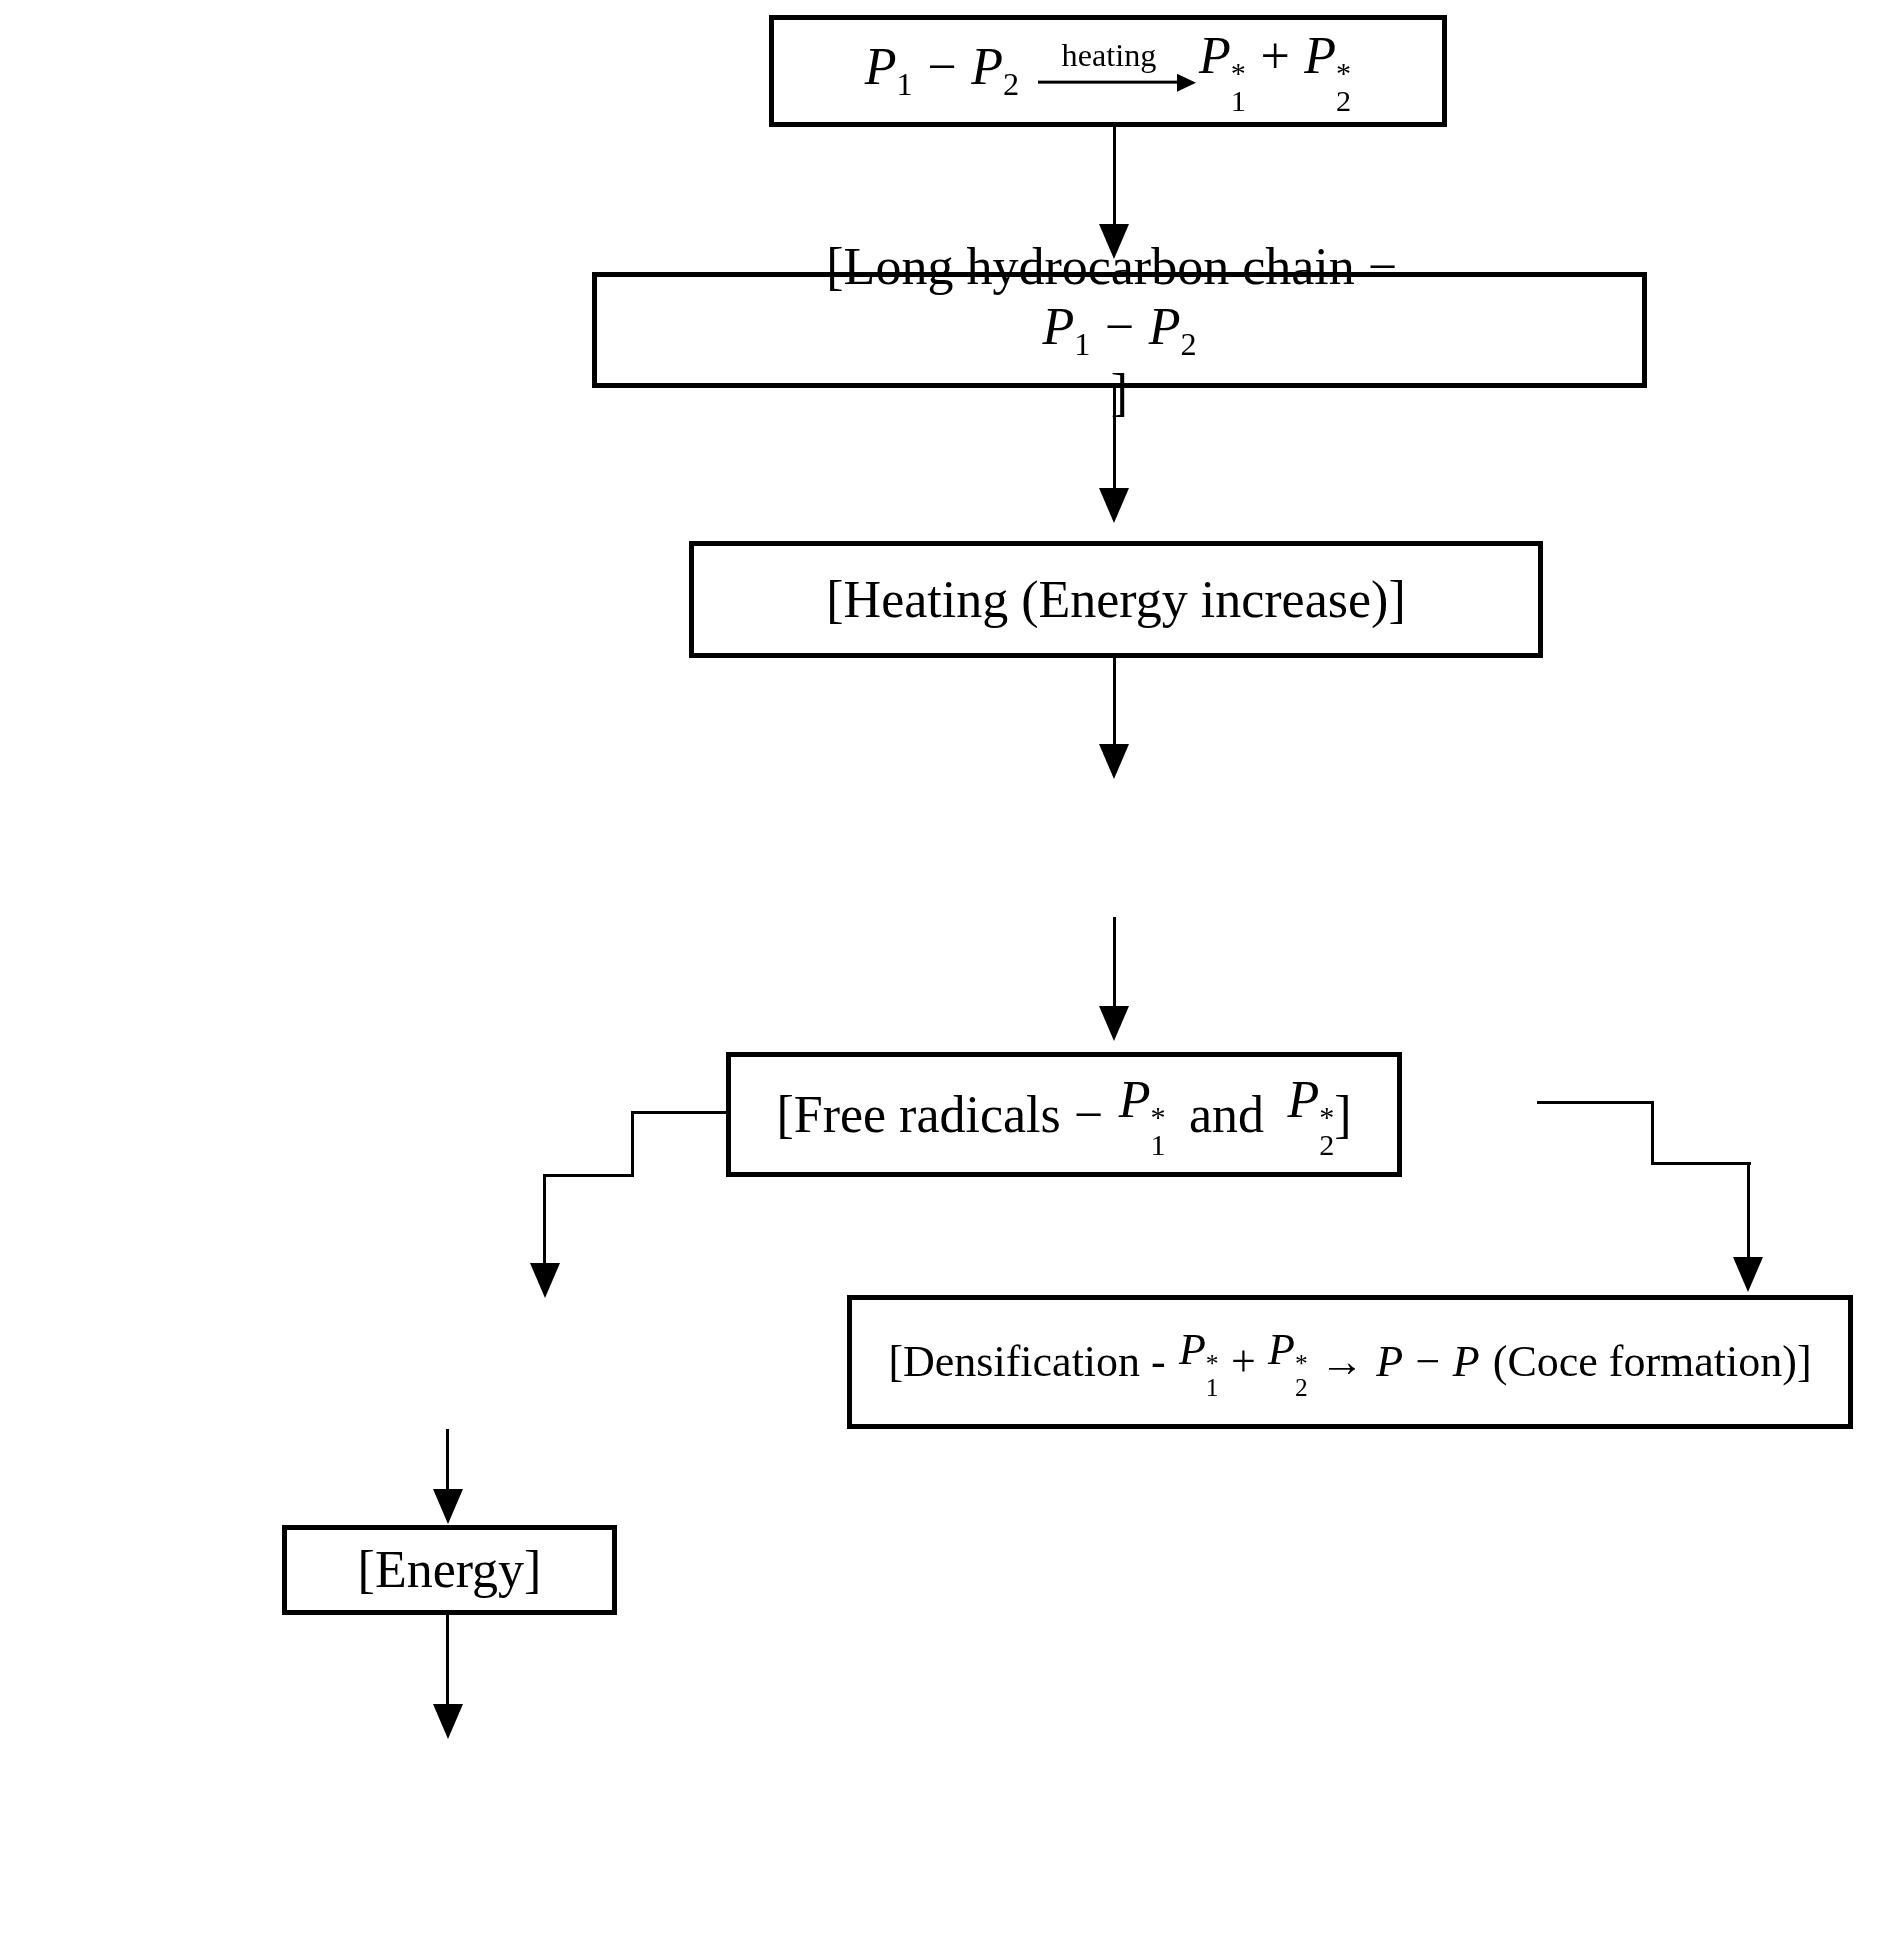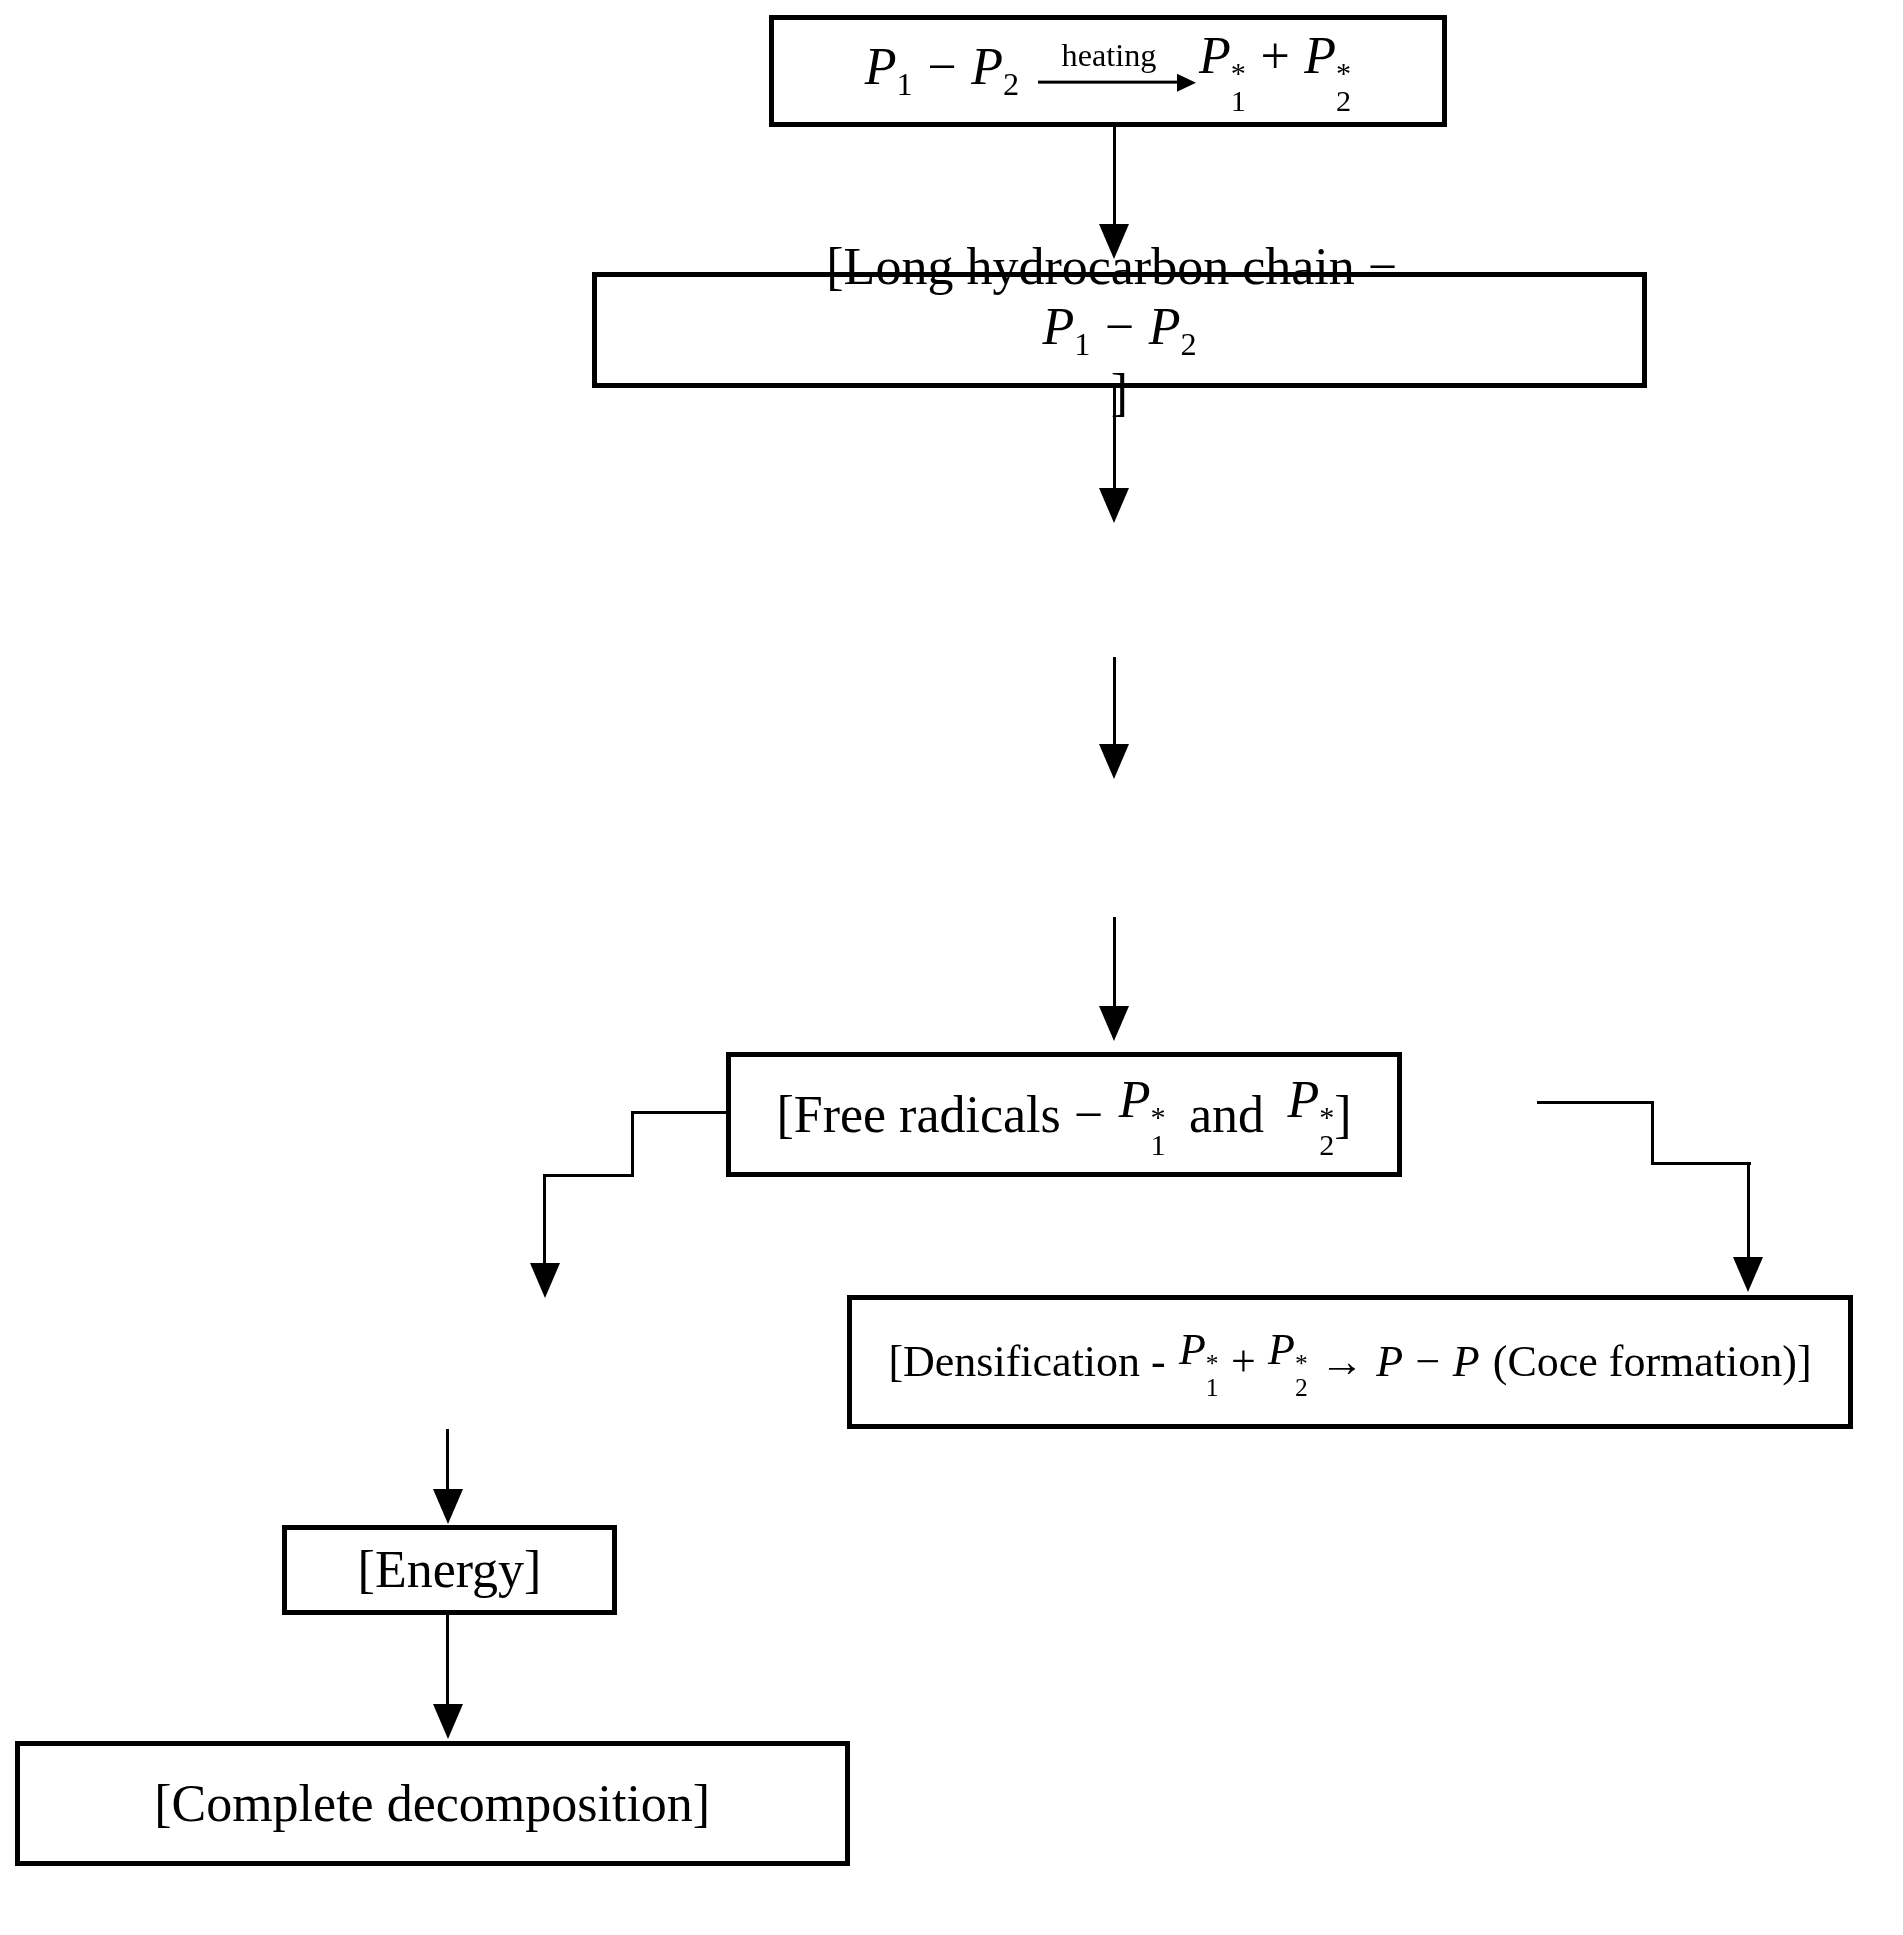--- a/index.html
+++ b/index.html
@@ -150,20 +150,23 @@
 
   <div class="box b2">
     <span class="gap-r">[Long hydrocarbon chain −</span>
     <span class="math"><i class="it">P</i><sub>1</sub><span class="op">−</span><i class="it">P</i><sub>2</sub></span>
     <span>]</span>
   </div>
 
   <div class="stem a2s"></div>
   <div class="head a2h"></div>
 
+  <div class="box b3">
+    <span>[Heating (Energy increase)]</span>
+  </div>
 
   <div class="stem a3s"></div>
   <div class="head a3h"></div>
 
 
   <div class="stem a4s"></div>
   <div class="head a4h"></div>
 
   <div class="box b5">
     <span class="gap-r">[Free radicals −</span>
@@ -213,18 +216,15 @@
   <div class="stem a5s"></div>
   <div class="head a5h"></div>
 
   <div class="box b8">
     <span>[Energy]</span>
   </div>
 
   <div class="stem a6s"></div>
   <div class="head a6h"></div>
 
-  <div class="box b9">
-    <span>[Complete decomposition]</span>
-  </div>
 
 </div>
 
 
 </body></html>

